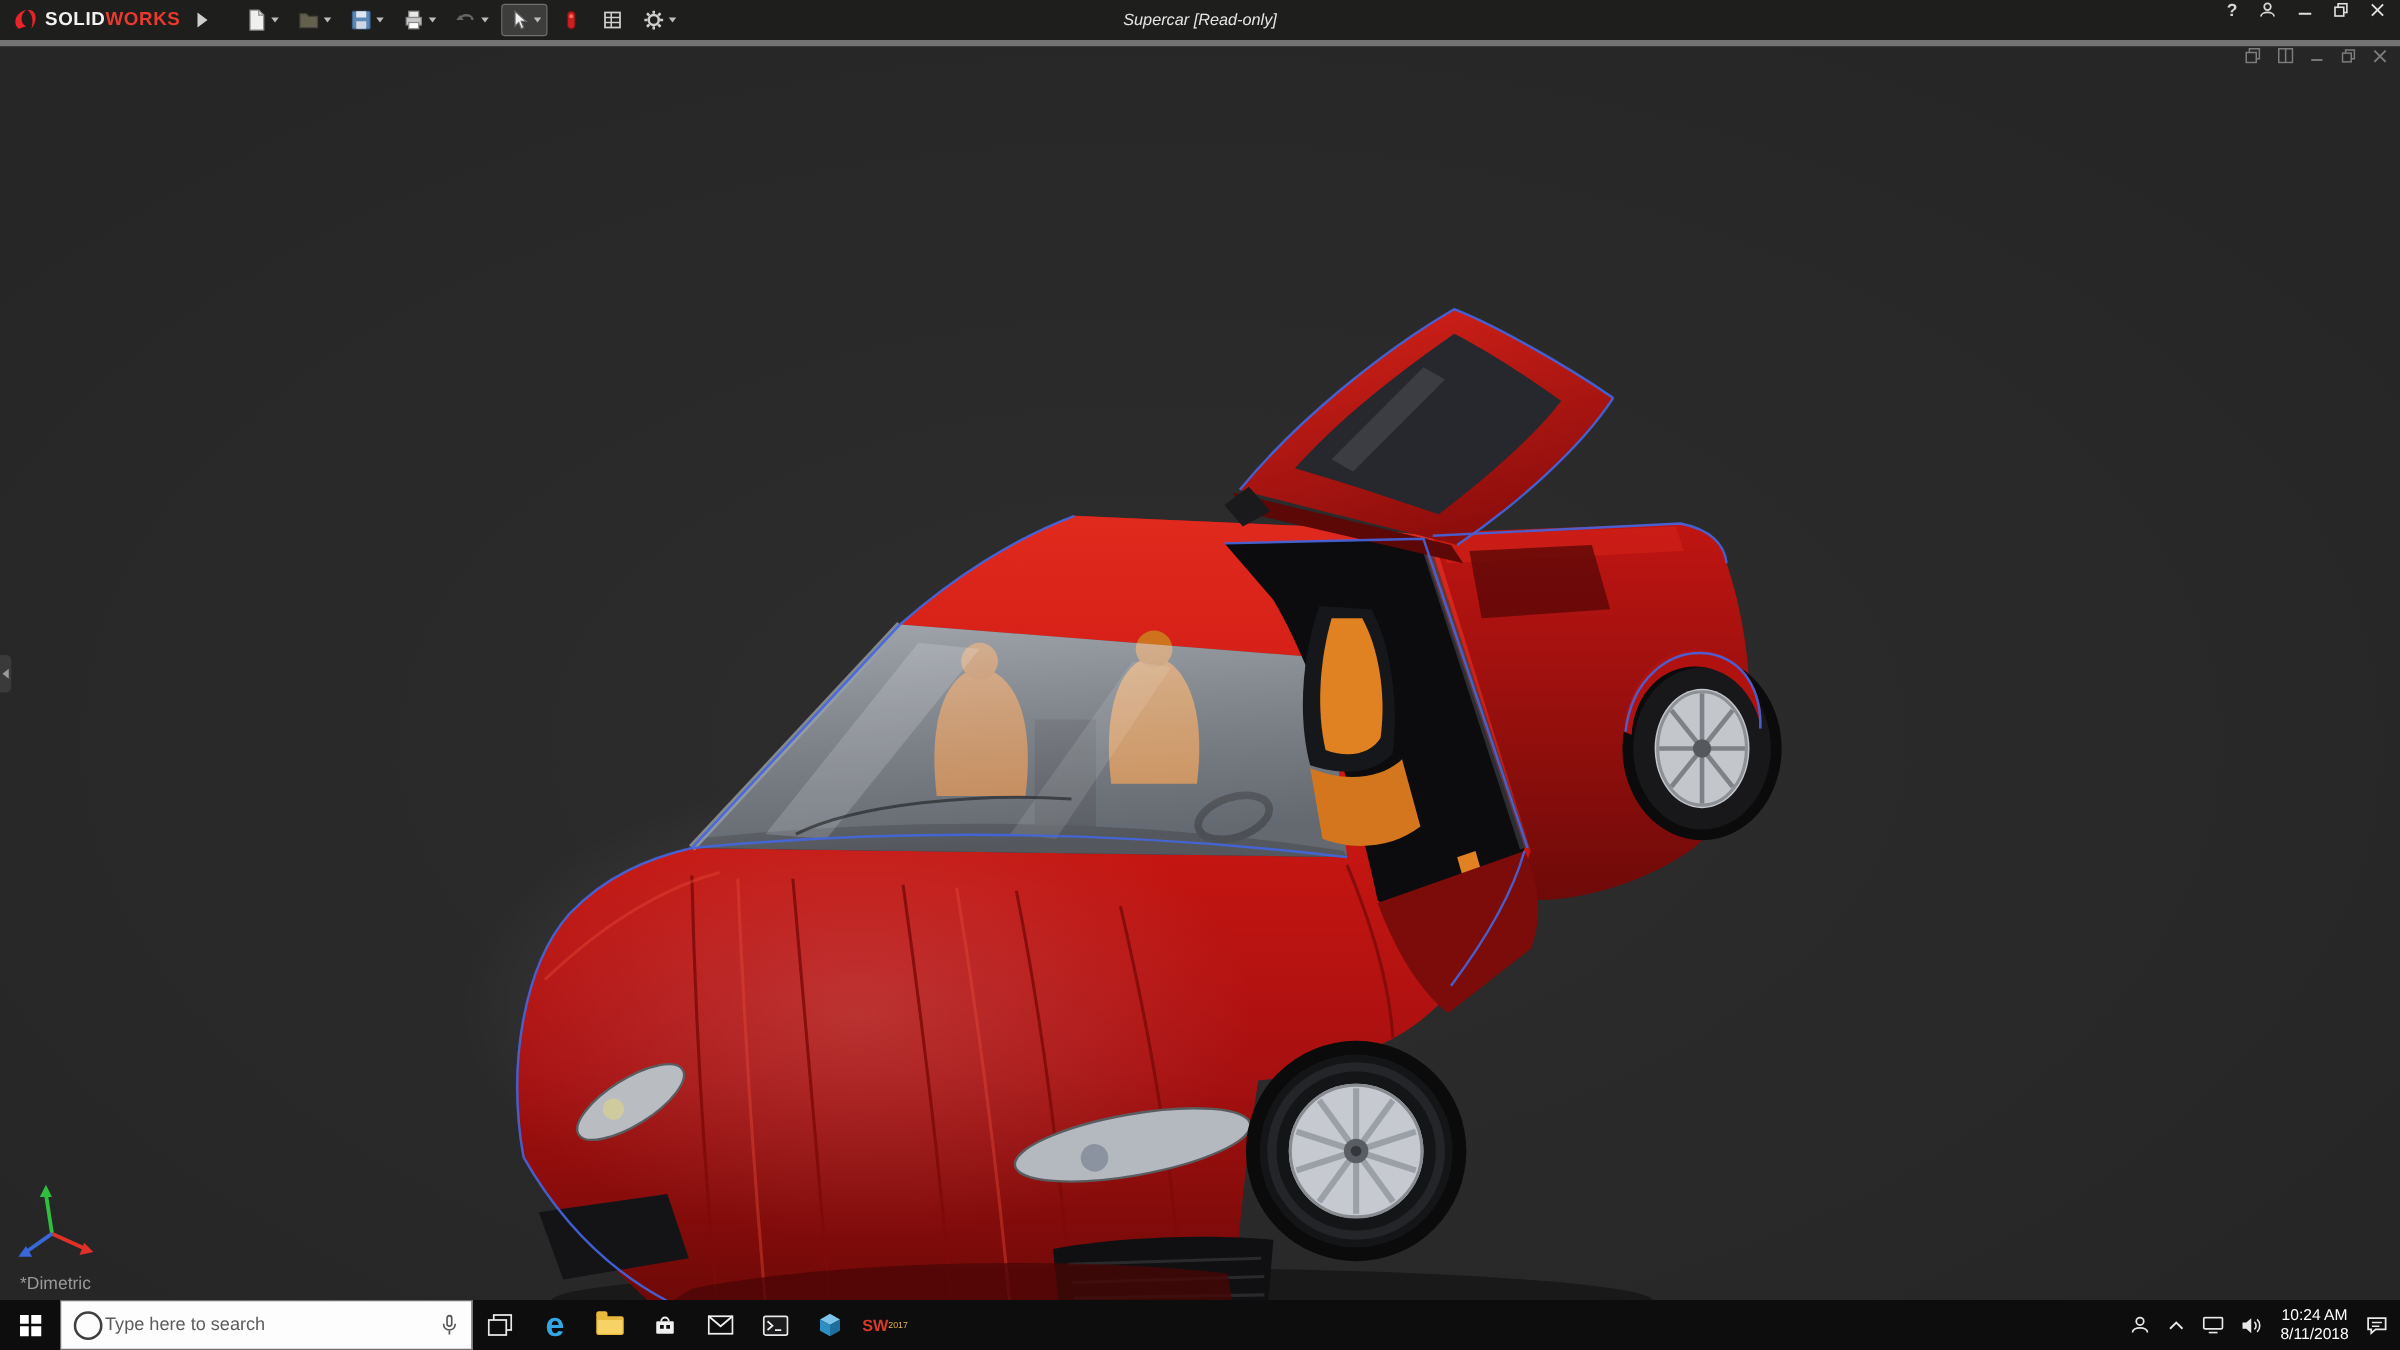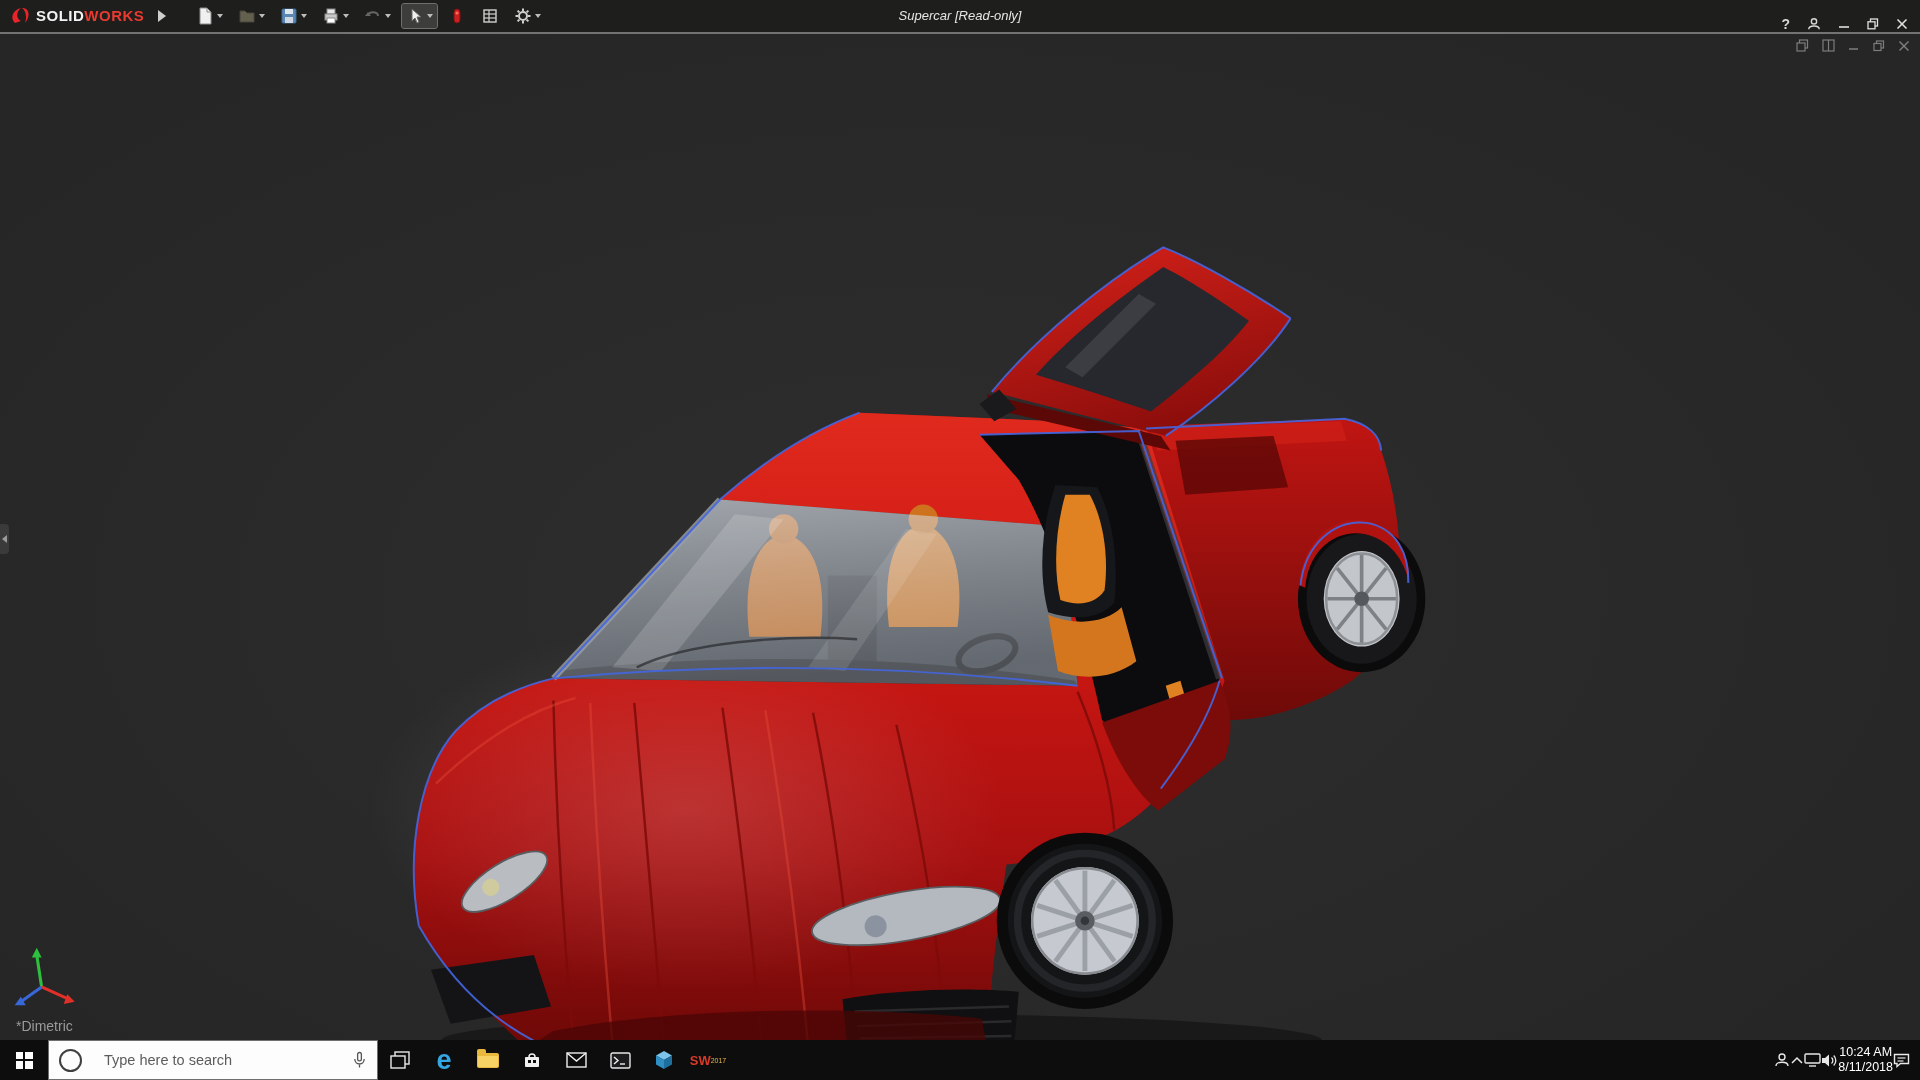--- a/index.html
+++ b/index.html
@@ -4,21 +4,21 @@
 <style>
   html,body{margin:0;padding:0}
   body{
     width:1920px;height:1080px;overflow:hidden;position:relative;
     background:#262626;font-family:"Liberation Sans",sans-serif;
     -webkit-font-smoothing:antialiased;
   }
   
   .titlebar{
     position:absolute;top:0;left:0;right:0;height:32px;background:#1e1e1c;
-    display:flex;align-items:flex-end;z-index:20;border-bottom:2px solid #737373;
+    display:flex;align-items:flex-start;z-index:20;border-bottom:5px solid #737373;
   }
   .tb-left{display:flex;align-items:center;height:100%}
   .logo{display:flex;align-items:center;gap:4px;padding-left:8px}
   .logo-solid{color:#f2f2f2;font-weight:bold;font-size:15px;letter-spacing:.5px}
   .logo-works{color:#e83a30;font-weight:bold;font-size:15px;letter-spacing:.5px}
   .flyout{margin-left:14px;width:0;height:0;border-top:6px solid transparent;border-bottom:6px solid transparent;border-left:8px solid #cfcfcf;cursor:pointer}
   .toolbar{display:flex;align-items:center;gap:7px;margin-left:26px}
   .tbtn{display:flex;align-items:center;gap:3px;padding:3px 4px;border-radius:2px;cursor:pointer}
   .tbtn.pressed{background:rgba(255,255,255,.14);outline:1px solid #6f6f6f}
   .tbtn svg{display:block}
@@ -41,37 +41,37 @@
   
   .taskbar{
     position:absolute;left:0;bottom:0;right:0;height:40px;background:#0d0d0d;
     display:flex;align-items:center;z-index:30;
   }
   .start{width:48px;height:40px;display:flex;align-items:center;justify-content:center;cursor:pointer}
   .winlogo{width:17px;height:17px;display:grid;grid-template-columns:1fr 1fr;grid-template-rows:1fr 1fr;gap:2px}
   .winlogo span{background:#fff}
   .searchbox{
     width:330px;height:40px;background:#fdfdfd;border:1px solid #6f6f6f;box-sizing:border-box;
-    display:flex;align-items:center;gap:20px;padding:0 10px;cursor:text;
+    display:flex;align-items:center;gap:0;padding:0 10px;cursor:text;
   }
   .cortana-ring{width:19px;height:19px;border:2px solid #3f3f3f;border-radius:50%;flex:none}
   .searchbox input{
     flex:1;border:none;outline:none;background:transparent;font-size:14.5px;color:#3c3c3c;
     font-family:"Liberation Sans",sans-serif;
   }
   .searchbox input::placeholder{color:#5c5c5c;opacity:1}
   .tb-app{width:44px;height:40px;display:flex;flex-direction:column;align-items:center;justify-content:center;cursor:pointer}
   .edge-e{color:#35a6e4;font-size:27px;font-weight:bold;line-height:27px}
   .folder{width:22px;height:15px;background:#e8b93c;border-radius:2px;position:relative}
   .folder::before{content:"";position:absolute;top:-4px;left:0;width:9px;height:5px;background:#e8b93c;border-radius:2px 2px 0 0}
   .folder::after{content:"";position:absolute;left:1px;right:1px;top:3px;bottom:1px;background:#f7d265;border-radius:1px}
   .sw-tile{display:flex;align-items:center;line-height:1}
   .sw-letters{color:#d63a28;font-weight:bold;font-size:13px}
   .sw-year{color:#e8b84a;font-size:7px;margin-top:1px}
-  .tray{margin-left:auto;display:flex;align-items:center;gap:0;padding-right:10px;height:100%}
+  .tray{margin-left:auto;display:flex;align-items:center;gap:14px;padding-right:10px;height:100%}
   .tray .titem{display:flex;align-items:center;justify-content:center;cursor:pointer;height:100%}
   .clock{color:#fff;font-size:12.5px;line-height:15px;text-align:center;cursor:pointer}
 </style>
 </head>
 <body>
 
 <svg class="viewport-svg" viewBox="0 0 1568 882" preserveAspectRatio="none">
   <defs>
     <radialGradient id="bgGlow" cx="48%" cy="55%" r="60%">
       <stop offset="0%" stop-color="#2e2e2e"></stop>

